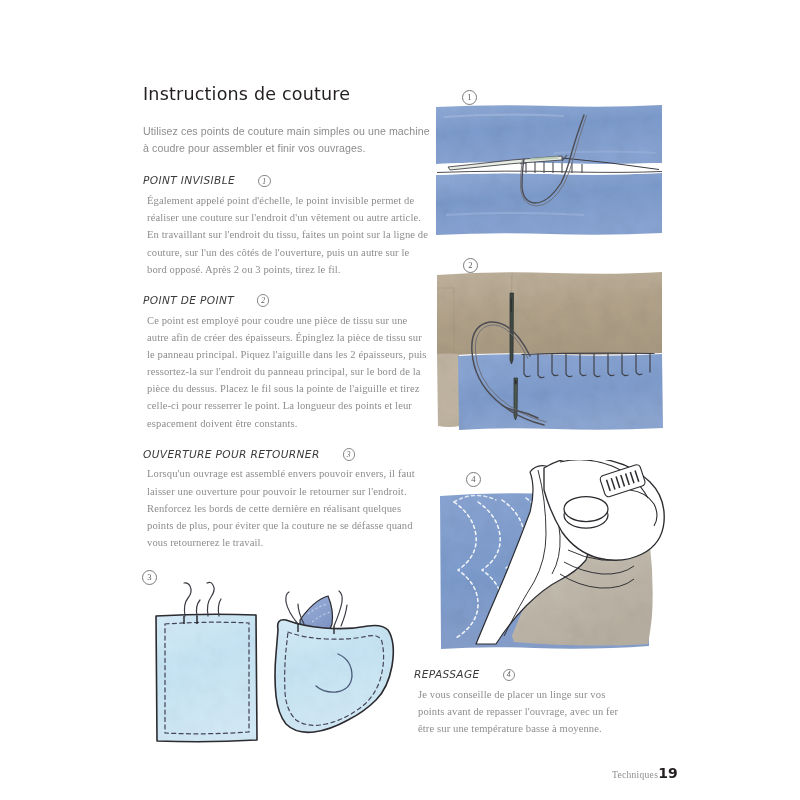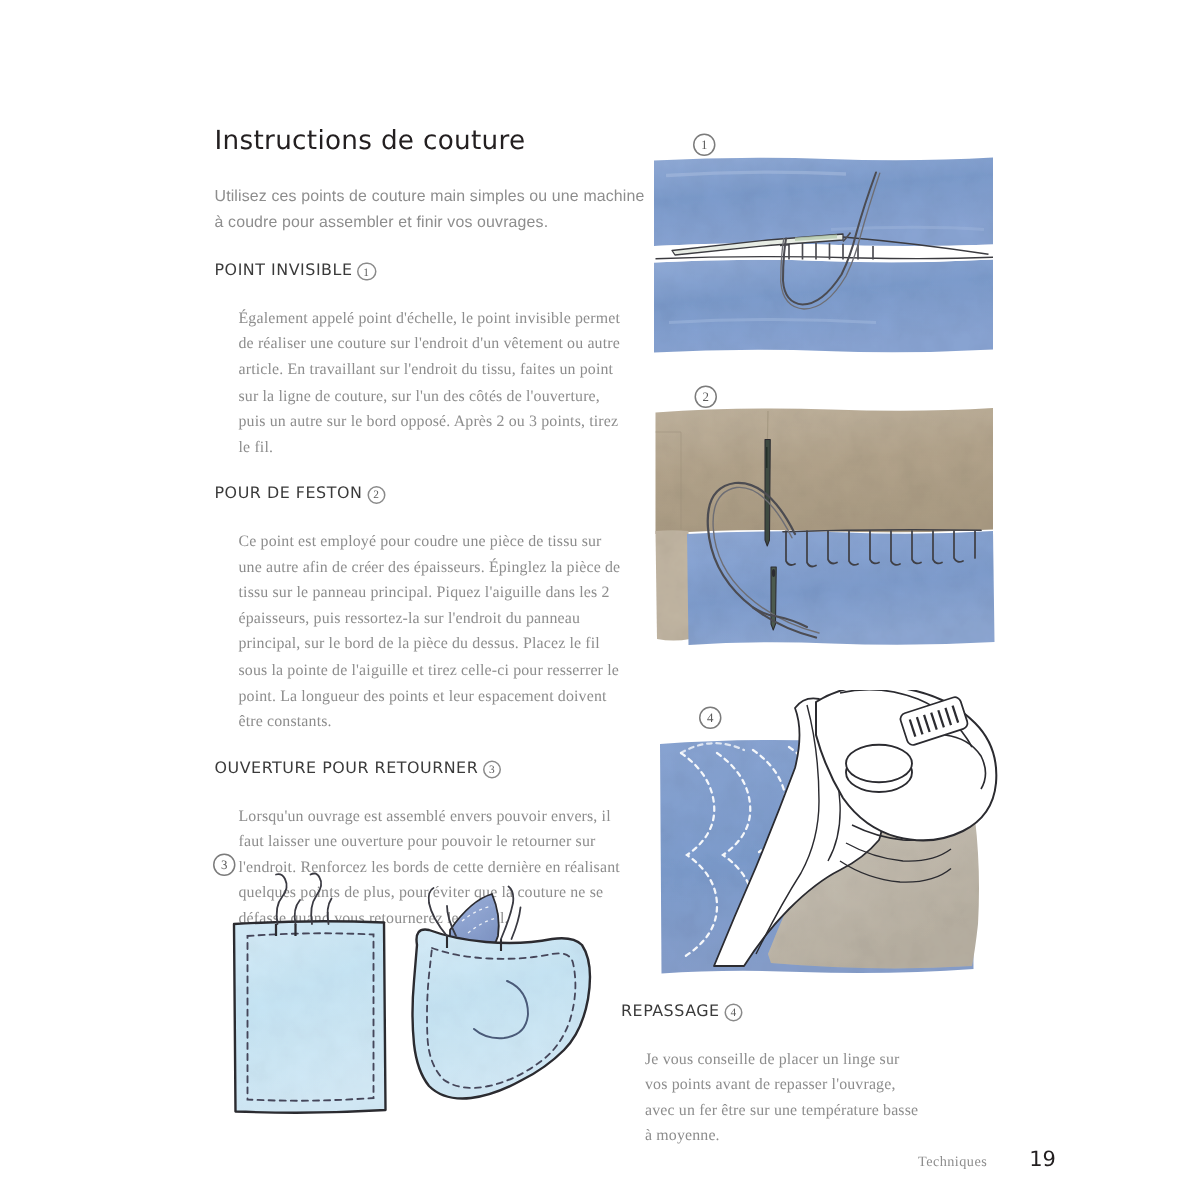--- a/index.html
+++ b/index.html
@@ -42,29 +42,30 @@
   .section{ margin-bottom:16px; }
   .sec-head{
     font-family:"DejaVu Sans", sans-serif;
     font-size:10.6px;
     font-weight:400;
     color:#3a3a3a;
     letter-spacing:0.35px;
     margin:0 0 3px 0;
     display:flex;
     align-items:center;
-    gap:3px;
+    gap:23px;
     line-height:1.3;
+    font-style:italic;
   }
   .sec-body{
     font-family:"Liberation Serif", serif;
     font-size:10.6px;
     color:#8d8d8d;
     line-height:1.62;
-    margin:16px;
+    margin:4px;
     letter-spacing:0.1px;
   }
   .num-badge{
     display:inline-flex;
     align-items:center;
     justify-content:center;
     width:12.5px;height:12.5px;
     border:0.9px solid #8a8a8a;
     border-radius:50%;
     font-family:"Liberation Serif", serif;
@@ -86,32 +87,31 @@
     left:414px; top:668px;
     width:215px;
   }
 
   
   .footer{
     position:absolute;
     left:612px; top:765px;
     display:flex;
     align-items:baseline;
-    gap:28px;
   }
   .footer-label{
     font-family:"Liberation Serif", serif;
     font-size:9.5px;
     color:#8d8d8d;
     letter-spacing:0.3px;
   }
   .footer-page{
     font-family:"DejaVu Sans", sans-serif;
     font-size:14px;
-    font-weight:400;
+    font-weight:700;
     color:#231f20;
   }
 
   
   .fig{ position:absolute; }
   .fig-badge{
     position:absolute;
     z-index:5;
   }
   #fig1{ left:434px; top:103px; width:230px; height:135px; }
@@ -139,21 +139,21 @@
     <div class="section">
       <div class="sec-head">
         <span>POINT INVISIBLE</span>
         <span class="num-badge">1</span>
       </div>
       <p class="sec-body">Également appelé point d'échelle, le point invisible permet de réaliser une couture sur l'endroit d'un vêtement ou autre article. En travaillant sur l'endroit du tissu, faites un point sur la ligne de couture, sur l'un des côtés de l'ouverture, puis un autre sur le bord opposé. Après 2 ou 3 points, tirez le fil.</p>
     </div>
 
     <div class="section">
       <div class="sec-head">
-        <span>POUR DE FESTON</span>
+        <span>POINT DE POINT</span>
         <span class="num-badge">2</span>
       </div>
       <p class="sec-body">Ce point est employé pour coudre une pièce de tissu sur une autre afin de créer des épaisseurs. Épinglez la pièce de tissu sur le panneau principal. Piquez l'aiguille dans les 2 épaisseurs, puis ressortez-la sur l'endroit du panneau principal, sur le bord de la pièce du dessus. Placez le fil sous la pointe de l'aiguille et tirez celle-ci pour resserrer le point. La longueur des points et leur espacement doivent être constants.</p>
     </div>
 
     <div class="section">
       <div class="sec-head">
         <span>OUVERTURE POUR RETOURNER</span>
         <span class="num-badge">3</span>
       </div>

